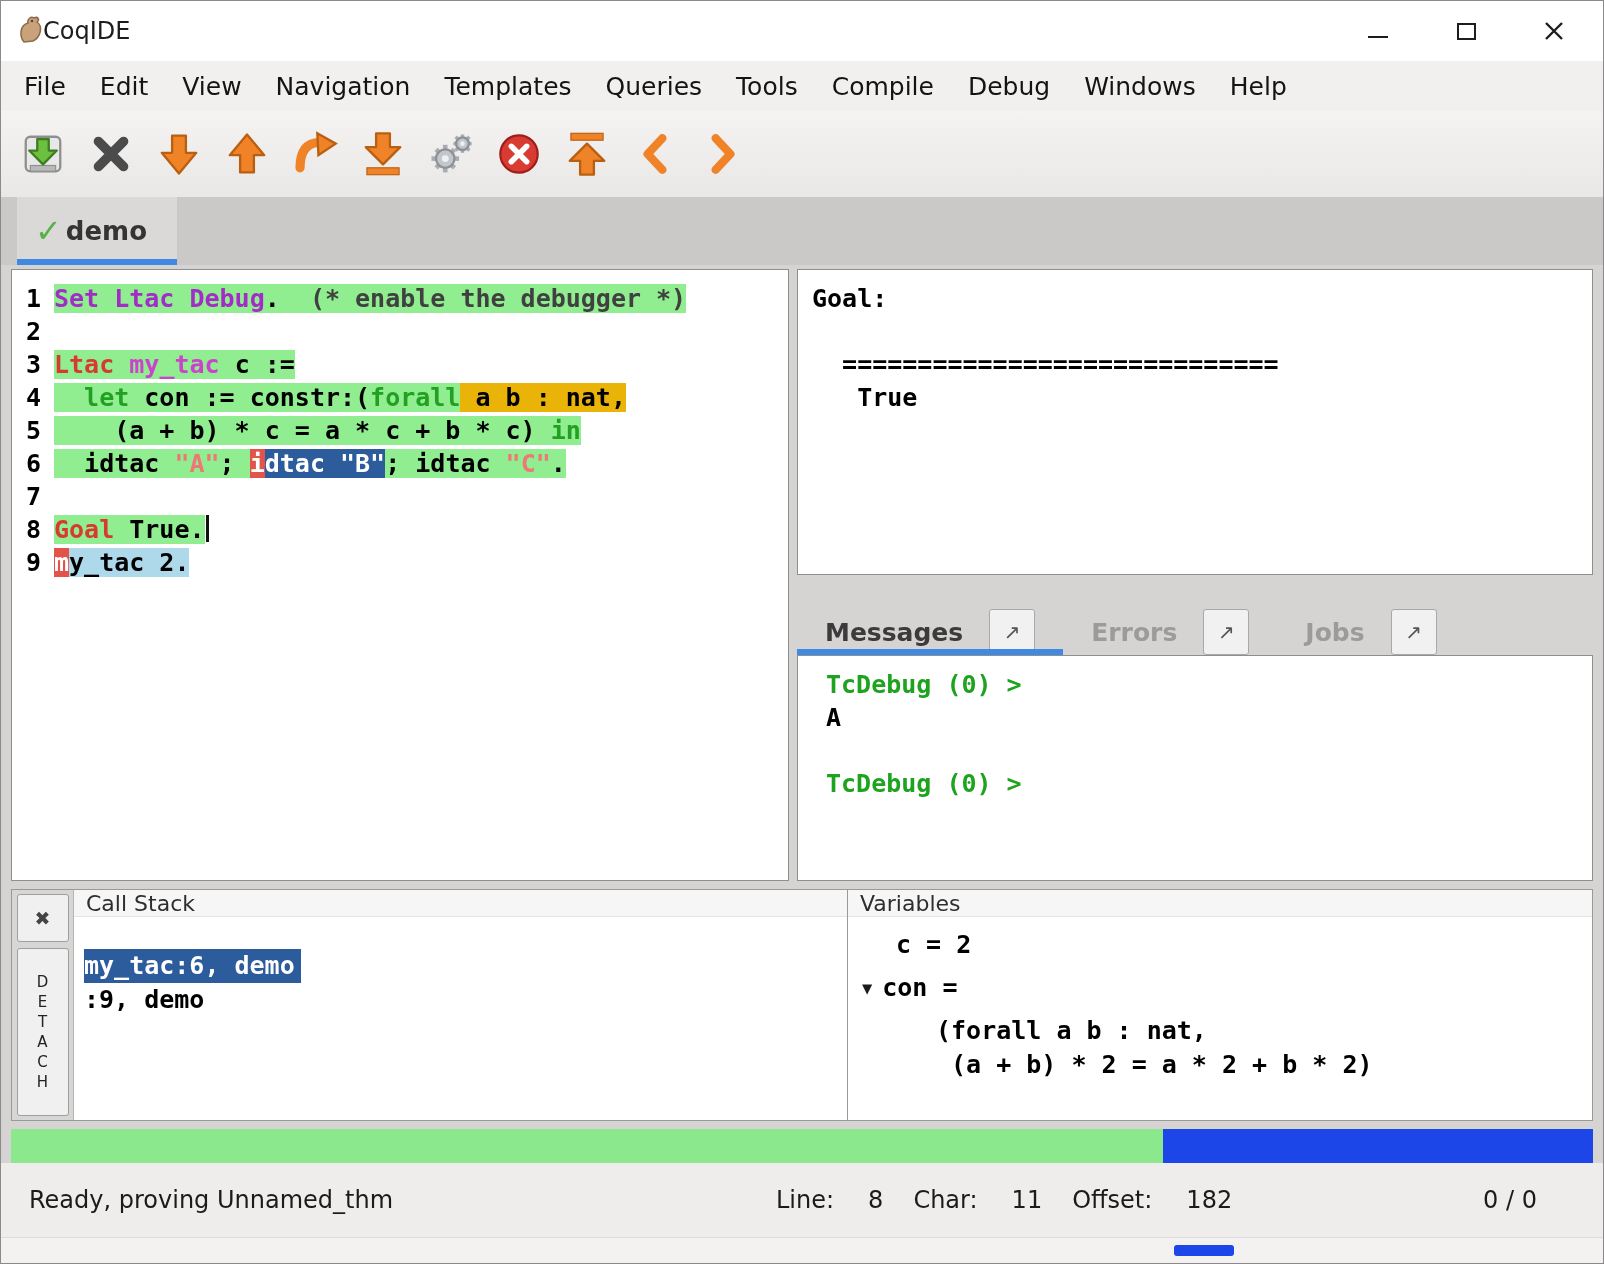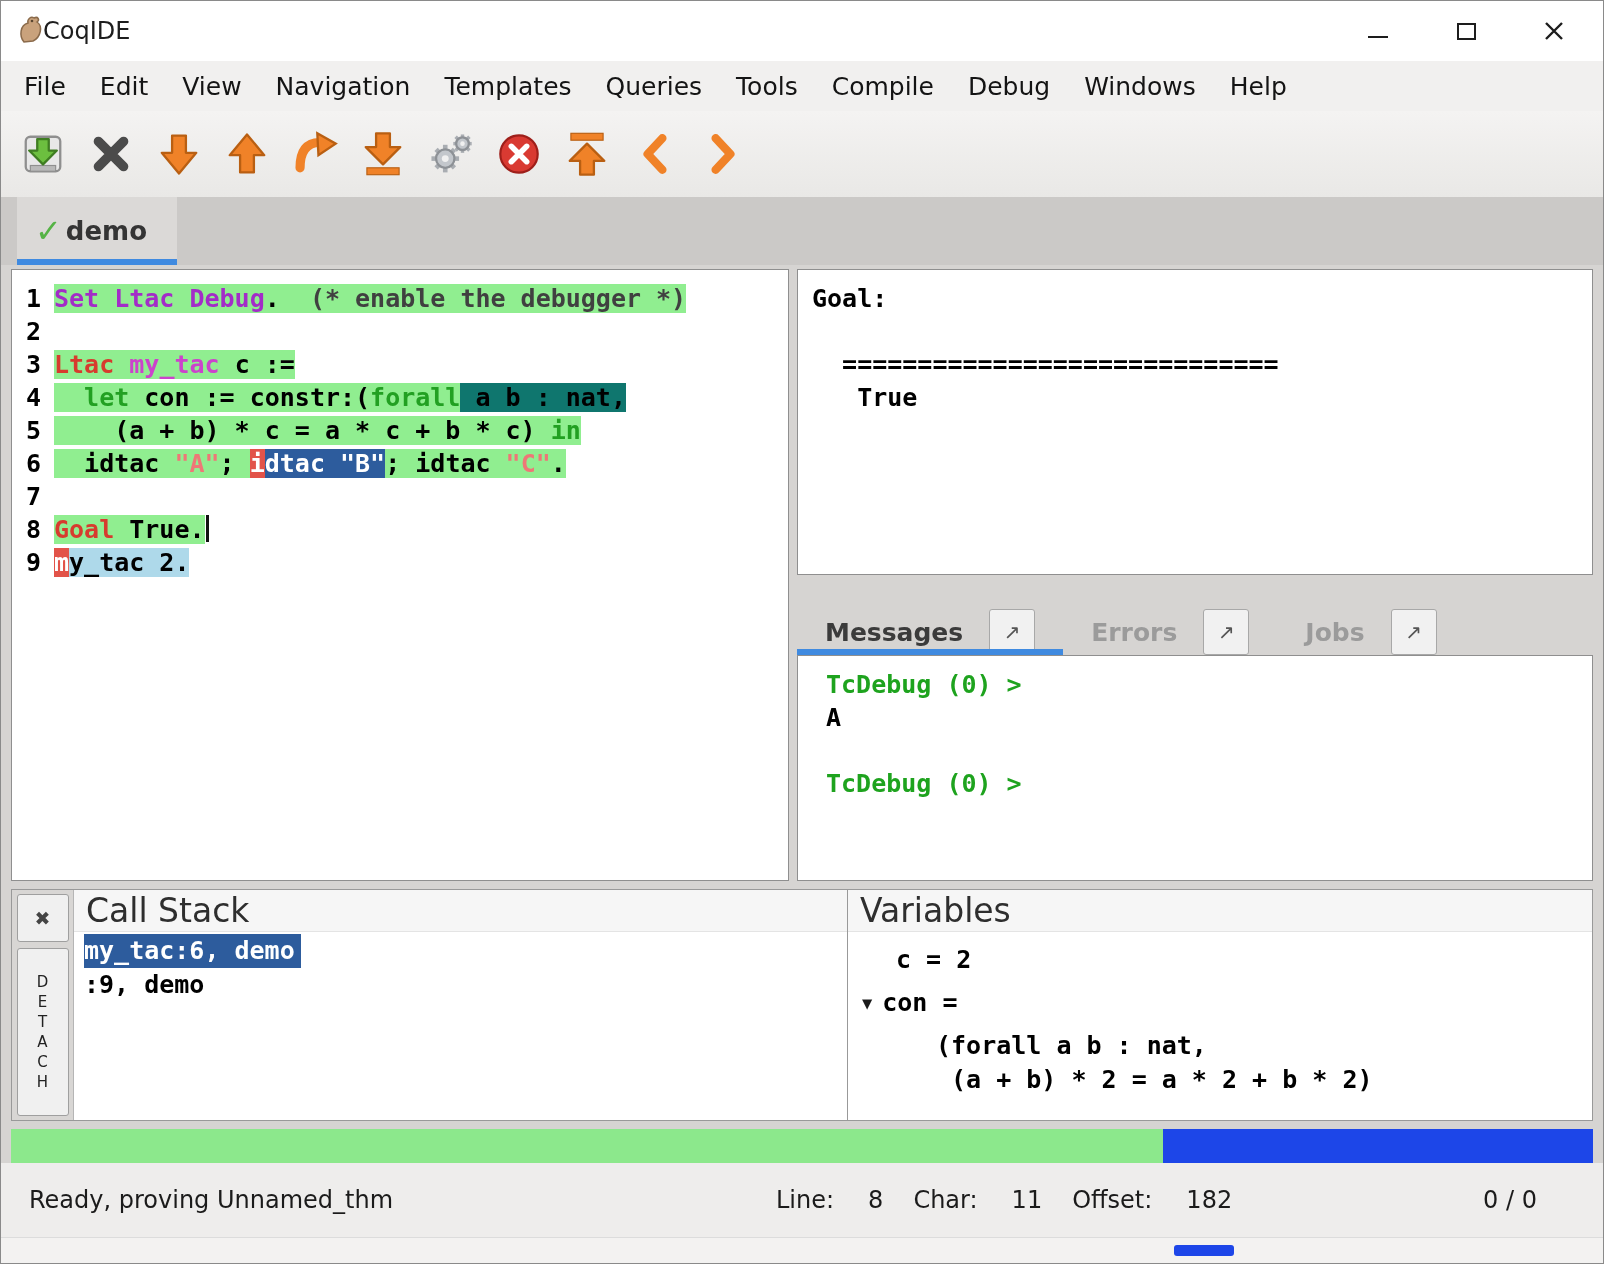--- a/index.html
+++ b/index.html
@@ -46,22 +46,22 @@
   .detach-btn { width: 46px; height: 46px; border: 1px solid #a8a8a8; background: #f1f1f1; border-radius: 3px; display: flex; align-items: center; justify-content: center; font-size: 20px; font-weight: 400; color: #555; }
   .messages { flex: 1; background: #fff; border: 1px solid #8f8f8f; padding: 12px 28px; overflow: hidden; }
   .msg-line { white-space: pre; min-height: 33px; }
   
   .bottom { height: 232px; flex: none; margin: 8px 10px 0; display: flex; background: #fff; border: 1px solid #999; }
   .callstack { flex: 0 0 836px; display: flex; border-right: 1px solid #999; }
   .cs-side { flex: 0 0 62px; background: #d8d6d4; border-right: 1px solid #b5b5b5; display: flex; flex-direction: column; align-items: center; padding: 4px 0; gap: 6px; }
   .cs-close { width: 52px; height: 48px; background: #f0f0f0; border: 1px solid #9f9f9f; border-radius: 3px; display: flex; align-items: center; justify-content: center; font-size: 19px; color: #444; }
   .cs-detach { width: 52px; flex: 1; background: #f0f0f0; border: 1px solid #9f9f9f; border-radius: 3px; display: flex; flex-direction: column; align-items: center; justify-content: center; font-size: 15px; line-height: 20px; color: #222; }
   .cs-main, .variables { flex: 1; display: flex; flex-direction: column; overflow: hidden; }
-  .panel-header { height: 42px; flex: none; display: flex; align-items: center; padding: 0 12px; font-size: 33px; color: #2e2e2e; background: #f6f6f6; border-bottom: 1px solid #e4e4e4; }
-  .cs-entries { padding: 2px 0 0 10px; line-height: 34px; }
+  .panel-header { height: 27px; flex: none; display: flex; align-items: center; padding: 0 12px; font-size: 22px; color: #2e2e2e; background: #f6f6f6; border-bottom: 1px solid #e4e4e4; }
+  .cs-entries { padding: 2px 0 0 10px; line-height: 34px; margin-top: 30px; }
   .cs-entry { width: fit-content; padding: 0 6px 0 0; color: #000; }
   .cs-entry.sel { background: #2d5c9d; color: #fff; }
   .var-rows { padding-top: 2px; line-height: 34px; }
   .var-row { display: flex; align-items: flex-end; margin-top: 9px; }
   .var-row:nth-child(4) { margin-top: 0; }
   .var-row .txt { white-space: pre; color: #000; }
   .expander { font-size: 17px; margin: 0 10px 0 14px; color: #1a1a1a; }
   
   .progressbar { height: 34px; flex: none; margin: 8px 10px 0; display: flex; }
   .pg-green { height: 100%; background: #8ce88c; }
@@ -211,21 +211,21 @@
         <div class="line">
           <span class="ln">2</span>
           <span class="lt">&nbsp;</span>
         </div>
         <div class="line">
           <span class="ln">3</span>
           <span class="lt"><span style="color: rgb(215, 59, 46); background: rgb(144, 238, 144);">Ltac</span><span style="background: rgb(144, 238, 144);"> </span><span style="color: rgb(204, 66, 204); background: rgb(144, 238, 144);">my_tac</span><span style="background: rgb(144, 238, 144);"> c :=</span></span>
         </div>
         <div class="line">
           <span class="ln">4</span>
-          <span class="lt"><span style="background: rgb(144, 238, 144);">  </span><span style="color: rgb(34, 160, 34); background: rgb(144, 238, 144);">let</span><span style="background: rgb(144, 238, 144);"> con := constr:(</span><span style="color: rgb(34, 160, 34); background: rgb(144, 238, 144);">forall</span><span style="background: #0f766e;"> a b : nat,</span></span>
+          <span class="lt"><span style="background: rgb(144, 238, 144);">  </span><span style="color: rgb(34, 160, 34); background: rgb(144, 238, 144);">let</span><span style="background: rgb(144, 238, 144);"> con := constr:(</span><span style="color: rgb(34, 160, 34); background: rgb(144, 238, 144);">forall</span><span style="background: #eab308;"> a b : nat,</span></span>
         </div>
         <div class="line">
           <span class="ln">5</span>
           <span class="lt"><span style="background: rgb(144, 238, 144);">    (a + b) * c = a * c + b * c) </span><span style="color: rgb(34, 160, 34); background: rgb(144, 238, 144);">in</span></span>
         </div>
         <div class="line">
           <span class="ln">6</span>
           <span class="lt"><span style="background: rgb(144, 238, 144);">  idtac </span><span style="color: rgb(238, 119, 119); background: rgb(144, 238, 144);">"A"</span><span style="background: rgb(144, 238, 144);">; </span><span style="color: rgb(255, 255, 255); background: rgb(226, 83, 73);">i</span><span style="color: rgb(255, 255, 255); background: rgb(45, 92, 157);">dtac </span><span style="color: rgb(255, 255, 255); background: rgb(45, 92, 157);">"B"</span><span style="background: rgb(144, 238, 144);">; idtac </span><span style="color: rgb(238, 119, 119); background: rgb(144, 238, 144);">"C"</span><span style="background: rgb(144, 238, 144);">.</span></span>
         </div>
         <div class="line">

